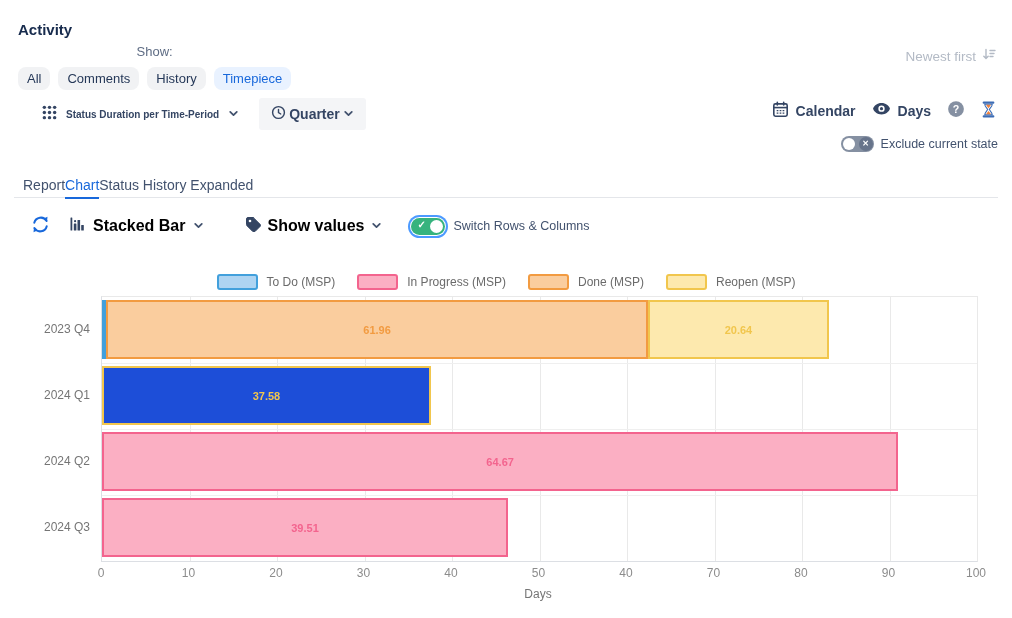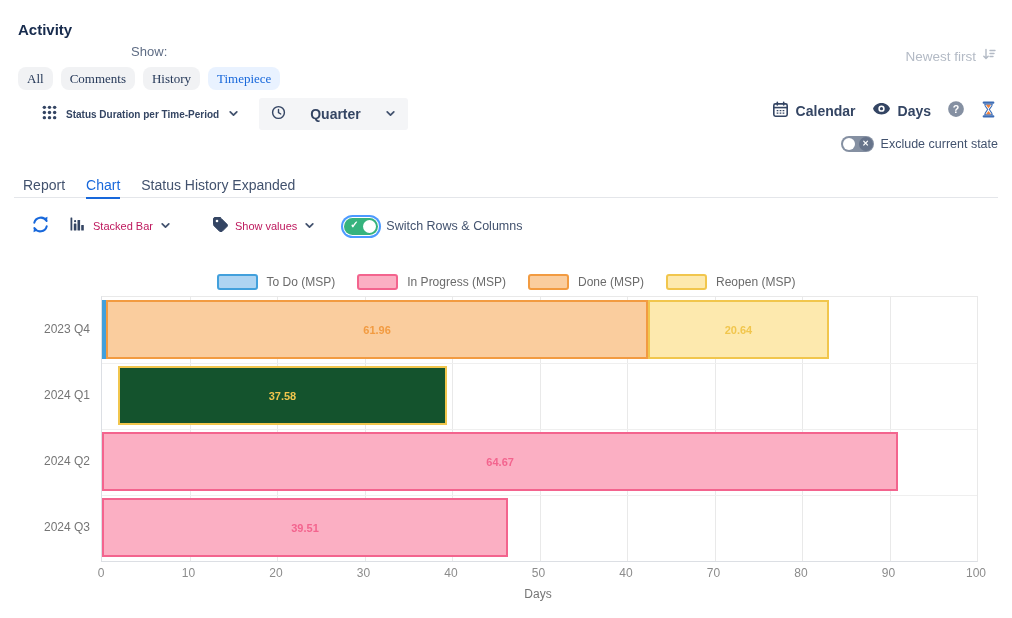--- a/index.html
+++ b/index.html
@@ -4,58 +4,58 @@
 <style>
   html,body{margin:0;padding:0;background:#fff;}
   .screen{position:relative;width:1012px;height:618px;background:#fff;overflow:hidden;
           font-family:"Liberation Sans",sans-serif;-webkit-font-smoothing:antialiased;}
 
   
   .title{position:absolute;left:18px;top:21px;font-size:15px;font-weight:700;color:#172B4D;}
   .show-row{position:absolute;left:18px;top:44px;display:flex;align-items:center;gap:8px;
             font-size:13px;color:#5E6C84;flex-direction:column;}
   .chip{border:none;border-radius:8px;background:#F1F2F4;color:#253858;font-size:13px;
-        padding:4px 9px;cursor:pointer;font-family:Liberation Serif, serif;line-height:15px;}
+        padding:4px 9px;cursor:pointer;font-family:Liberation Sans, sans-serif;line-height:15px;}
   .chip-active{background:#E9F2FF;color:#1868DB;}
   .sort{position:absolute;right:16px;top:48px;display:flex;gap:6px;align-items:center;
         color:#B3BAC5;font-size:13.5px;cursor:pointer;}
 
   
   .toolbar-left{position:absolute;left:42px;top:98px;height:32px;display:flex;align-items:center;}
   .report-select{display:flex;align-items:center;gap:9px;cursor:pointer;}
   .report-label{font-size:10px;font-weight:600;color:#344563;}
-  .btn-quarter{display:flex;align-items:center;gap:24px;background:#F4F5F7;border:none;
+  .btn-quarter{display:flex;align-items:center;gap:3px;background:#F4F5F7;border:none;
                border-radius:3px;padding:0 12px;height:32px;font-size:14px;font-weight:600;
                color:#344563;margin-left:20px;cursor:pointer;font-family:inherit;}
   .toolbar-right{position:absolute;right:16px;top:100px;display:flex;align-items:center;gap:16px;}
   .tb-item{display:flex;align-items:center;gap:7px;font-size:14px;font-weight:600;
            color:#344563;cursor:pointer;}
   .exclude-row{position:absolute;right:14px;top:136px;display:flex;align-items:center;gap:7px;
                font-size:12.5px;color:#42526E;}
 
   
   .toggle-off{position:relative;width:33px;height:16px;border-radius:9px;background:#8590A2;cursor:pointer;}
   .toggle-off .knob{position:absolute;left:2px;top:2px;width:12px;height:12px;border-radius:50%;background:#fff;}
   .toggle-off .x-badge{position:absolute;right:1px;top:1px;width:14px;height:14px;border-radius:50%;
                        background:#67748B;color:#fff;font-size:8px;line-height:14px;text-align:center;font-weight:700;}
   .toggle-on{position:relative;width:34px;height:17px;border-radius:10px;background:#36B37E;cursor:pointer;
              box-shadow:0 0 0 1px #fff,0 0 0 3px #4C9AFF;}
   .toggle-on .knob{position:absolute;right:2px;top:2px;width:13px;height:13px;border-radius:50%;background:#fff;}
   .toggle-on .check{position:absolute;left:6px;top:1.5px;color:#fff;font-size:10px;font-weight:700;}
 
   
-  .tabs{position:absolute;left:23px;top:177px;display:flex;gap:21px;text-align:right;}
+  .tabs{position:absolute;left:23px;top:177px;display:flex;text-align:right;}
   .tab{font-size:14px;font-weight:500;color:#42526E;padding-bottom:4px;border-bottom:2px solid transparent;cursor:pointer;}
   .tab-active{color:#1868DB;border-bottom-color:#1868DB;}
   .tabs-line{position:absolute;left:14px;right:14px;top:197px;height:1px;background:#E4E6EA;}
 
   
   .controls{position:absolute;left:31px;top:213px;display:flex;align-items:center;height:26px;}
   .ctrl-group{display:flex;align-items:center;gap:7px;cursor:pointer;}
-  .ctrl-label{font-size:11px;font-weight:400;color:#be185d;}
+  .ctrl-label{font-size:16px;font-weight:700;color:#000000;}
   .switch-label{font-size:12.5px;color:#42526E;}
 
   
   .legend{position:absolute;left:0;right:0;top:274px;display:flex;justify-content:center;
           align-items:center;gap:22px;}
   .legend-item{display:flex;align-items:center;gap:9px;font-size:12px;color:#6B6B6B;cursor:pointer;}
   .swatch{width:37px;height:12px;border-radius:3px;border:2px solid;box-sizing:content-box;}
 
   
   .plot{position:absolute;left:101px;top:296px;width:875px;height:264px;
@@ -280,21 +280,21 @@
           <div class="seg" style="width: 542.15px; background: rgb(250, 205, 158); border-color: rgb(242, 155, 65);">
             <span class="seg-label" style="color: rgb(242, 155, 65);">61.96</span>
           </div>
           <div class="seg" style="width: 180.6px; background: rgb(253, 233, 174); border-color: rgb(241, 198, 77);">
             <span class="seg-label" style="color: rgb(241, 198, 77);">20.64</span>
           </div>
         </div>
       </div>
       <div class="bar-row" style="top: 66px;">
         <div class="bar">
-          <div class="seg" style="width: 328.825px; background: #14532d; border-color: rgb(241, 198, 77); margin-left: 16px;">
+          <div class="seg" style="width: 328.825px; background: #1d4ed8; border-color: rgb(241, 198, 77);">
             <span class="seg-label" style="color: rgb(241, 198, 77);">37.58</span>
           </div>
         </div>
       </div>
       <div class="bar-row" style="top: 132px;">
         <div class="bar">
           <div class="seg" style="width: 796.25px; background: rgb(251, 175, 195); border-color: rgb(243, 100, 142);">
             <span class="seg-label" style="color: rgb(243, 100, 142);">64.67</span>
           </div>
         </div>

